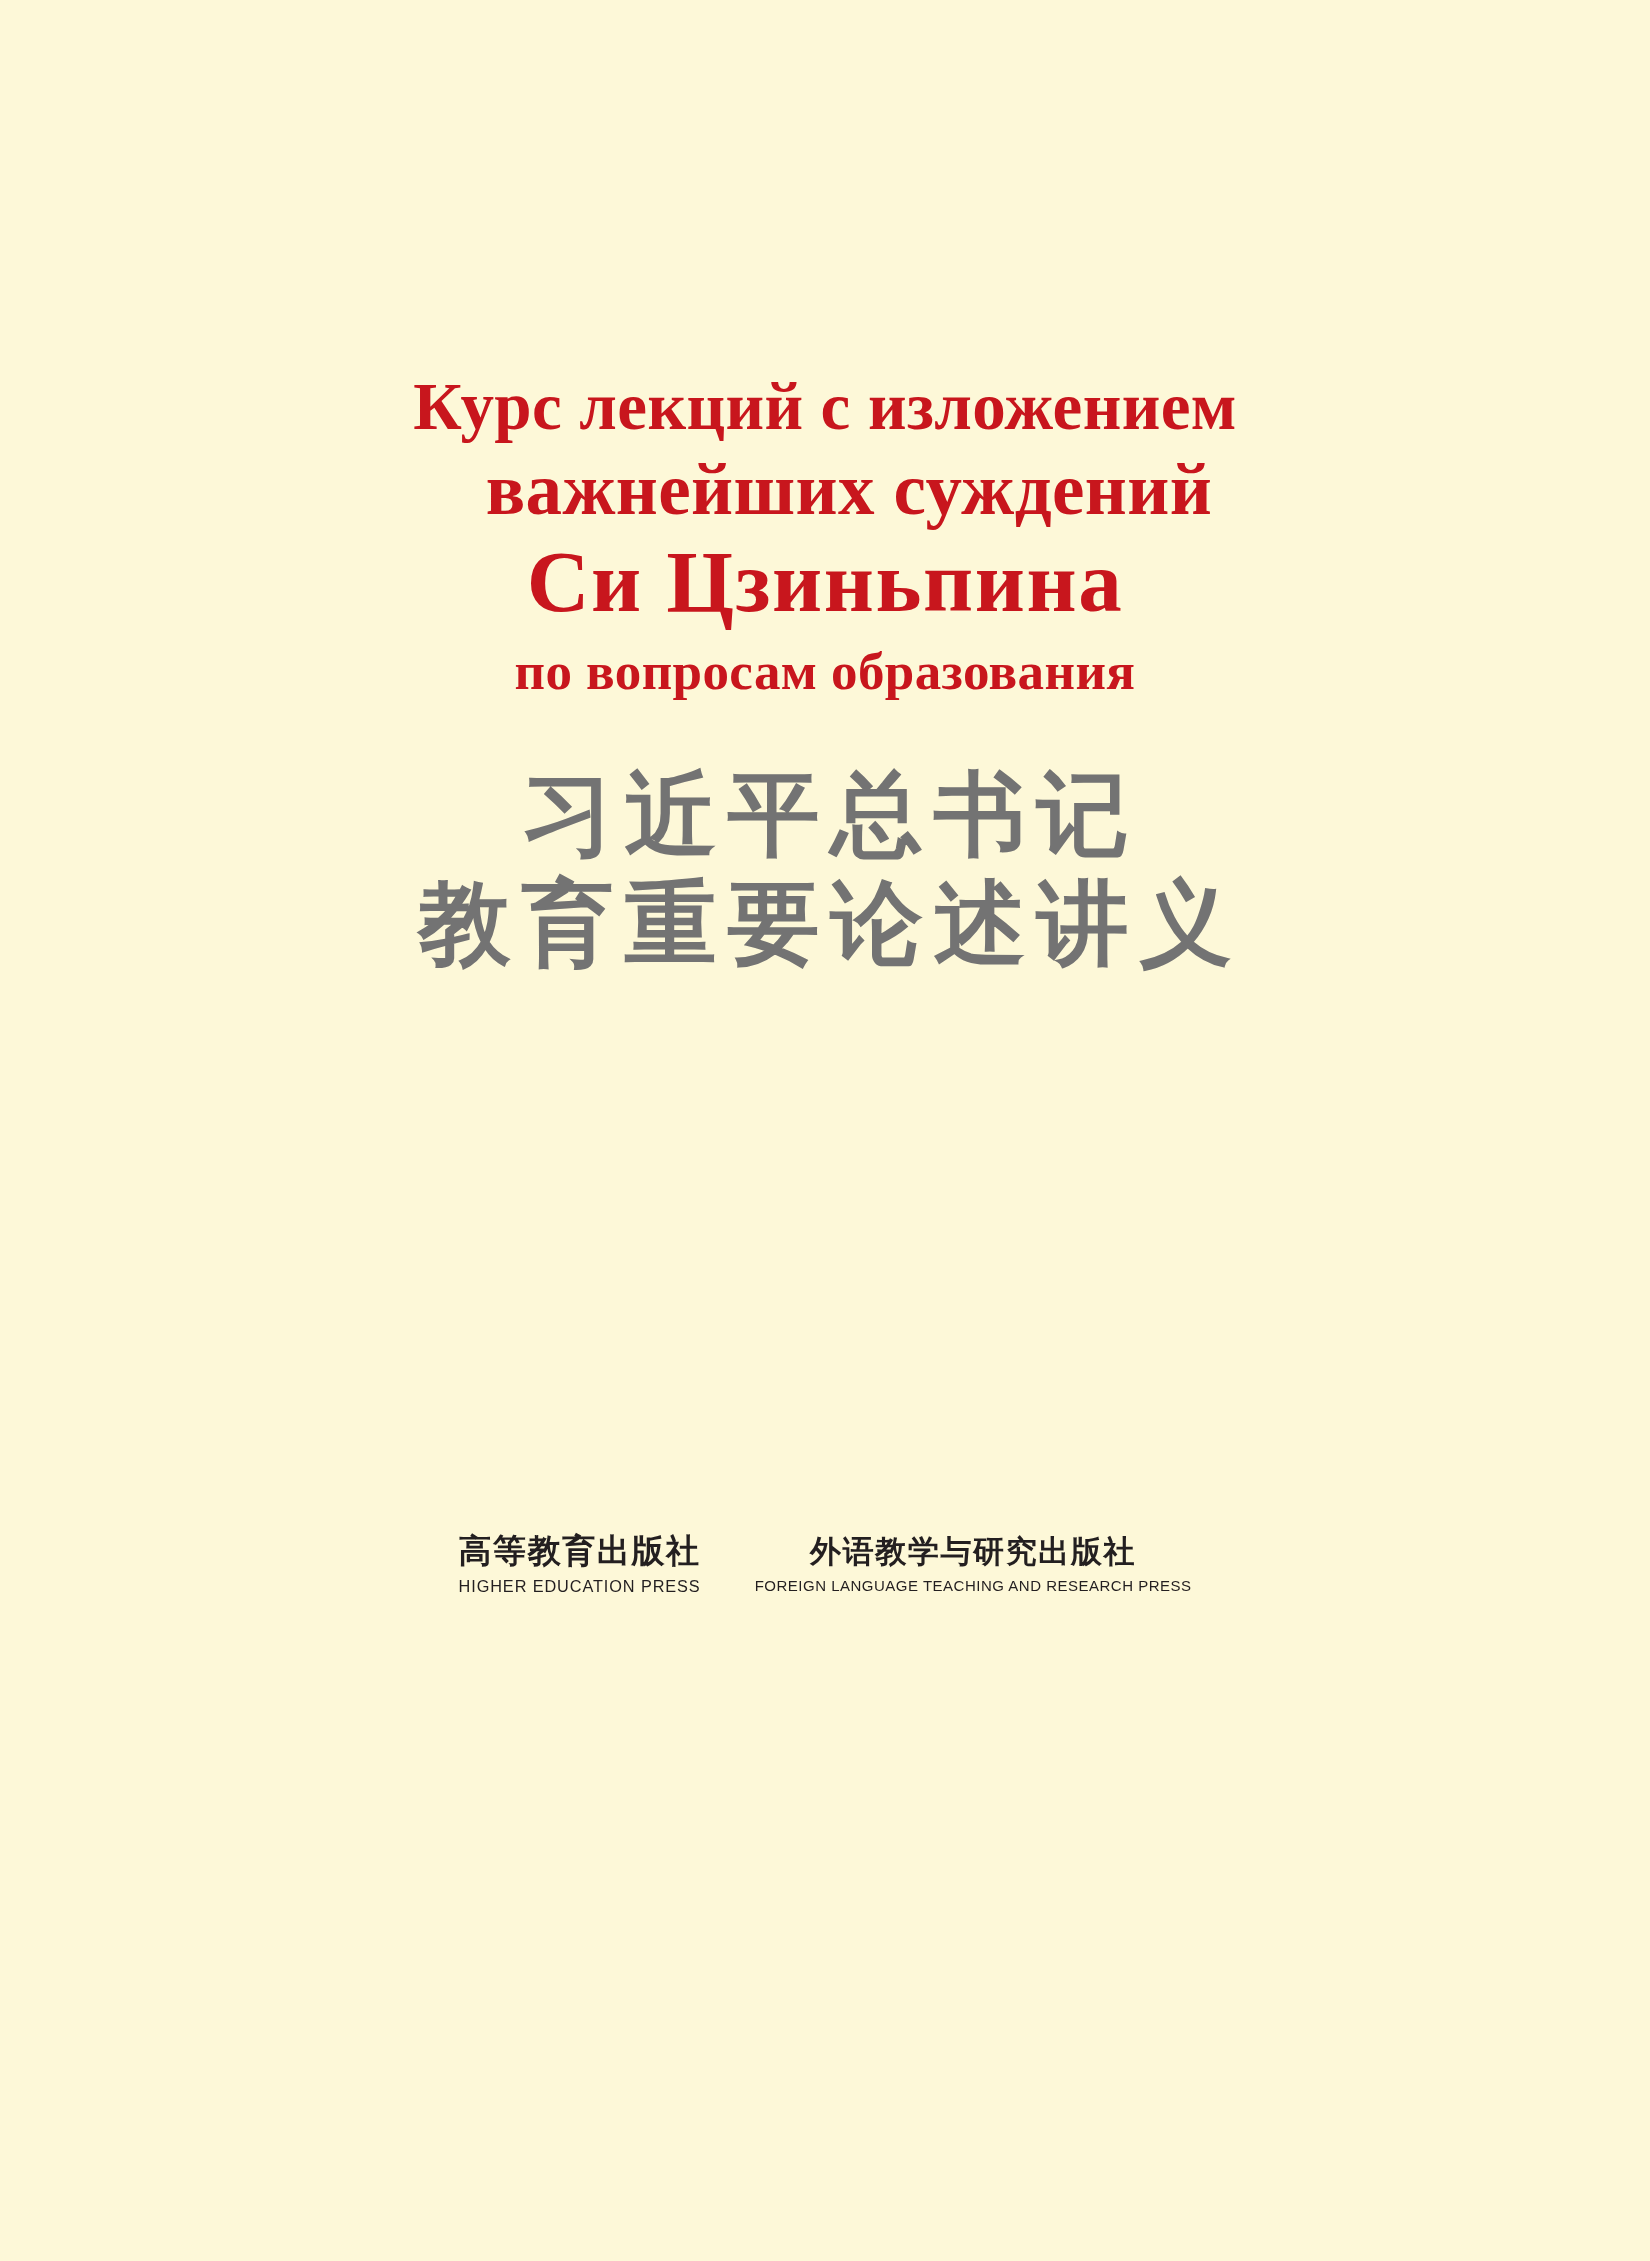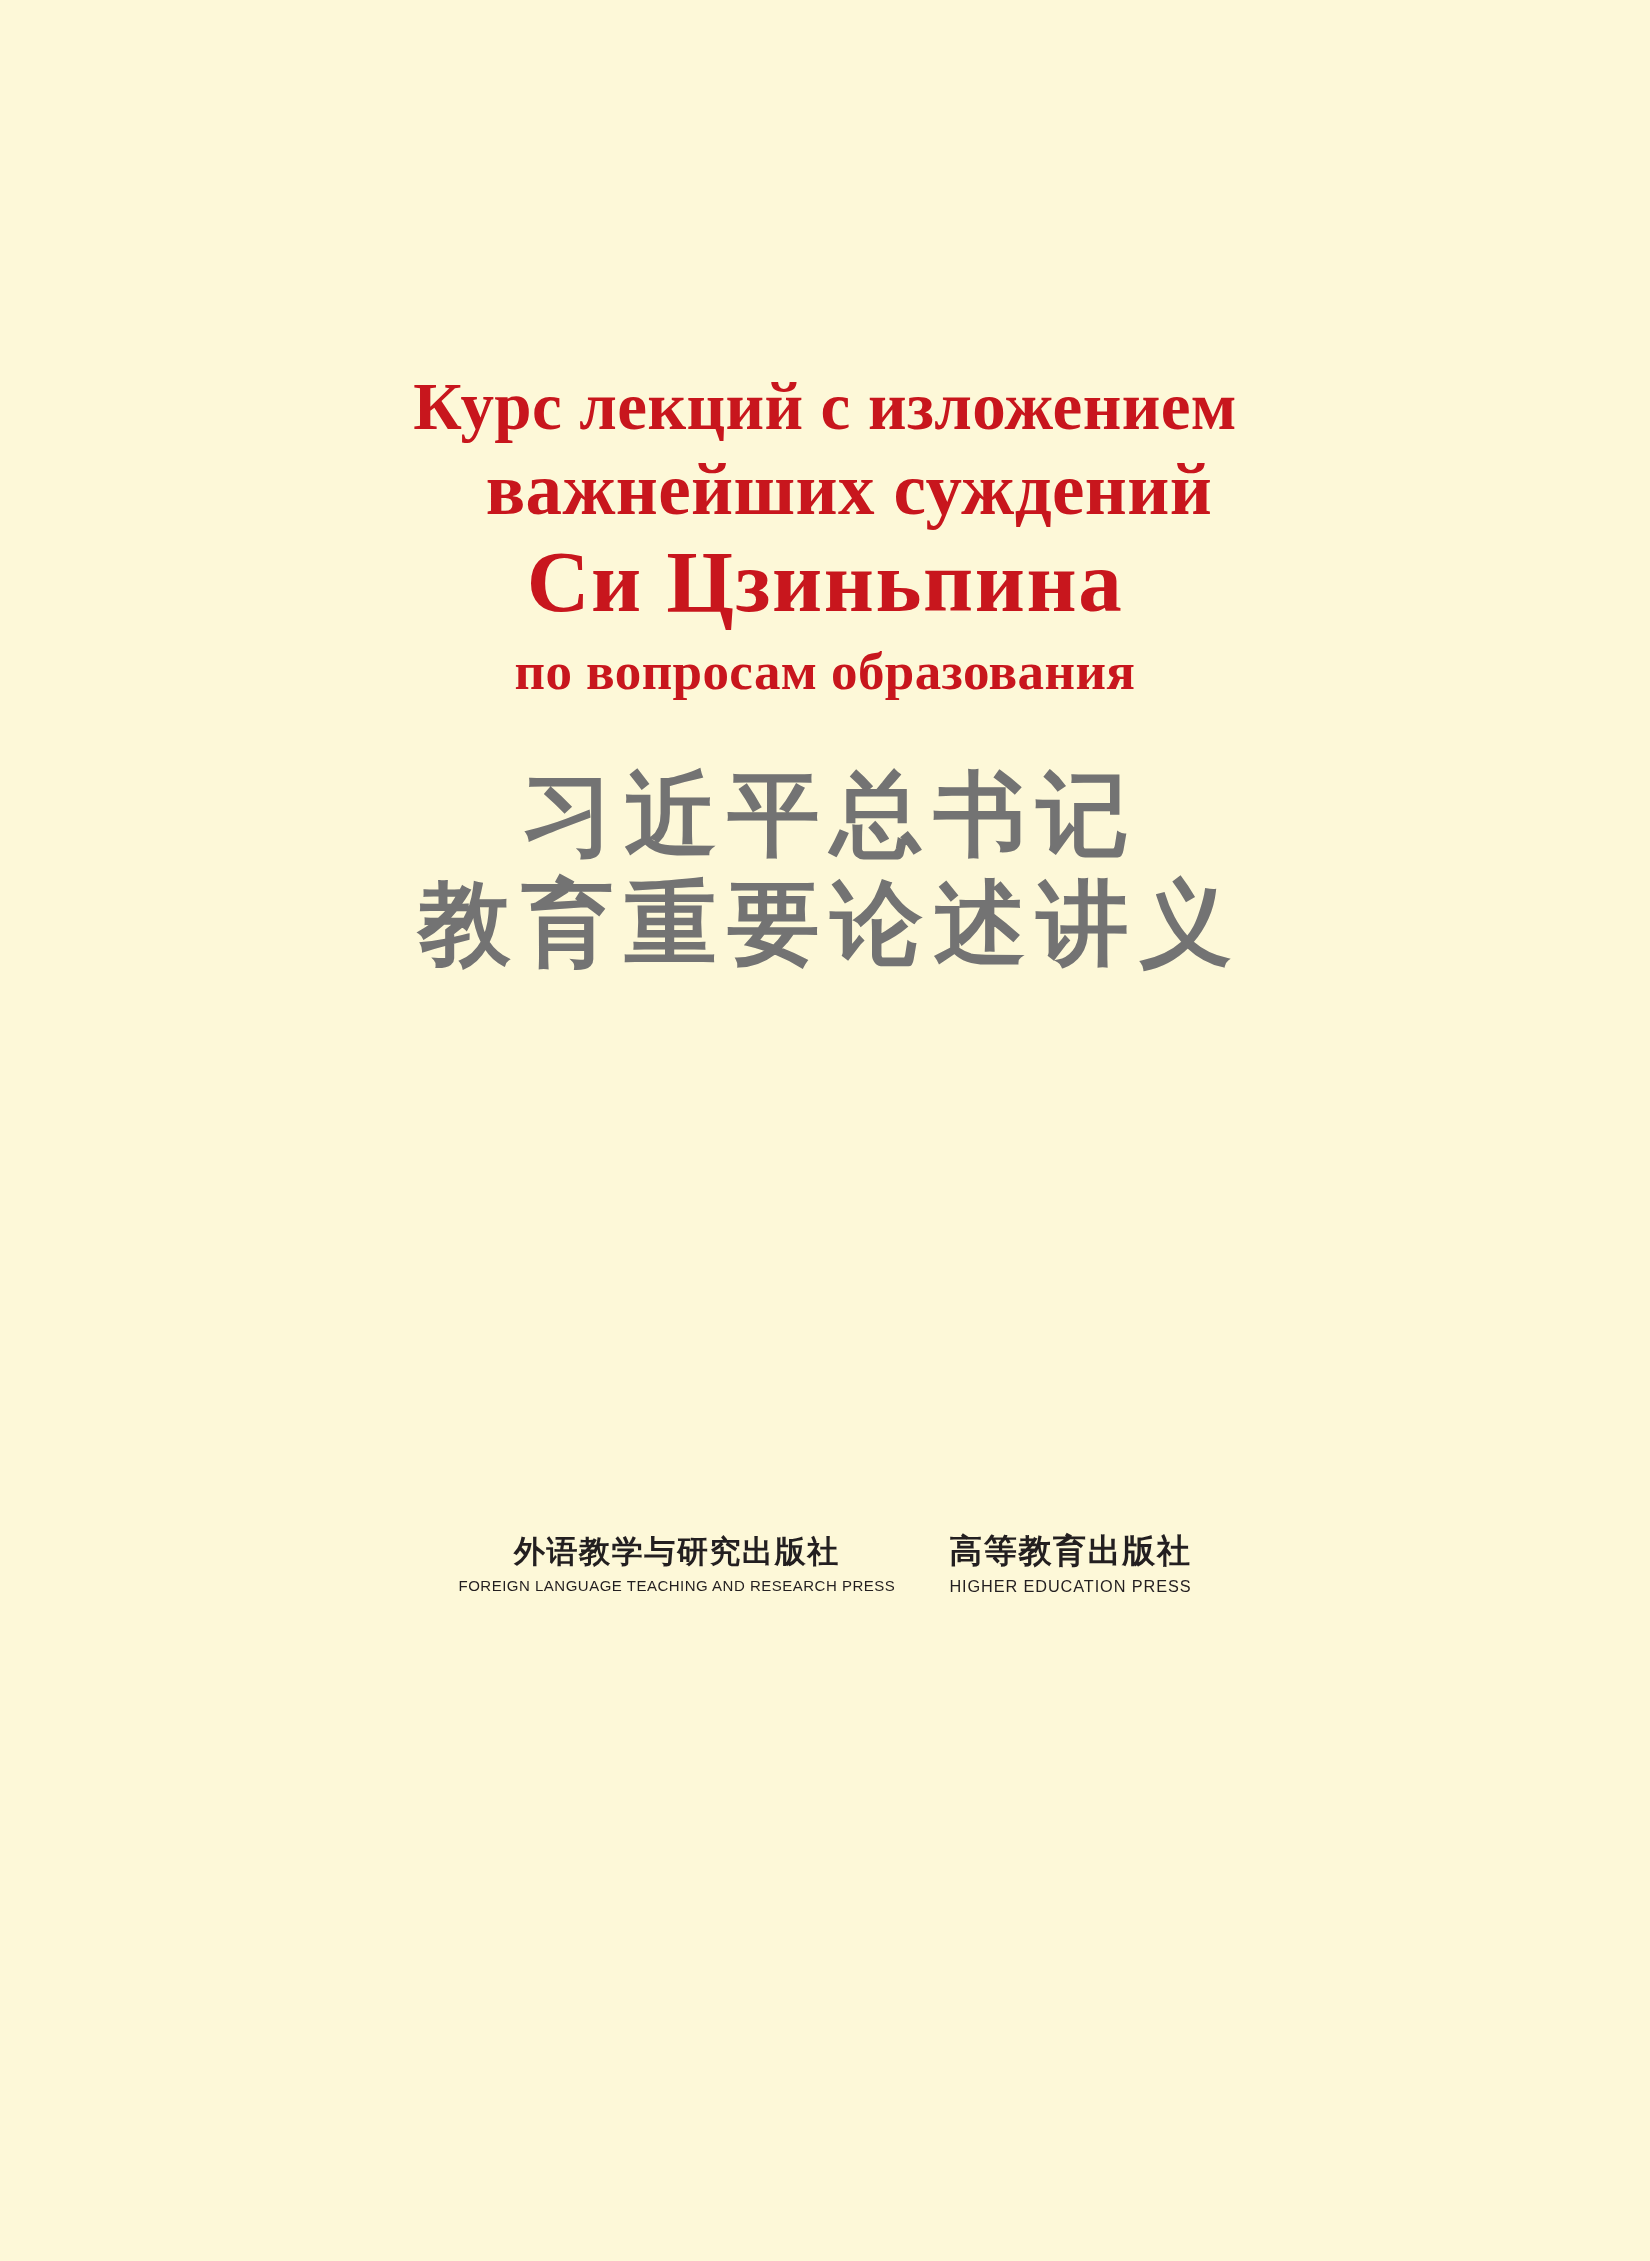--- a/index.html
+++ b/index.html
@@ -124,24 +124,24 @@
       <div class="ru-line-4">по вопросам образования</div>
     </div>
 
     <div class="cn-title">
       <div class="cn-line-1">习近平总书记</div>
       <div class="cn-line-2">教育重要论述讲义</div>
     </div>
   </div>
 
   <div class="publishers">
+    <div class="publisher pub-right">
+      <div class="pub-cn">高等教育出版社</div>
+      <div class="pub-en">HIGHER EDUCATION PRESS</div>
+    </div>
     <div class="publisher pub-left">
       <div class="pub-cn">外语教学与研究出版社</div>
       <div class="pub-en">FOREIGN LANGUAGE TEACHING AND RESEARCH PRESS</div>
-    </div>
-    <div class="publisher pub-right">
-      <div class="pub-cn">高等教育出版社</div>
-      <div class="pub-en">HIGHER EDUCATION PRESS</div>
     </div>
   </div>
 
 </div>
 
 
 </body></html>

